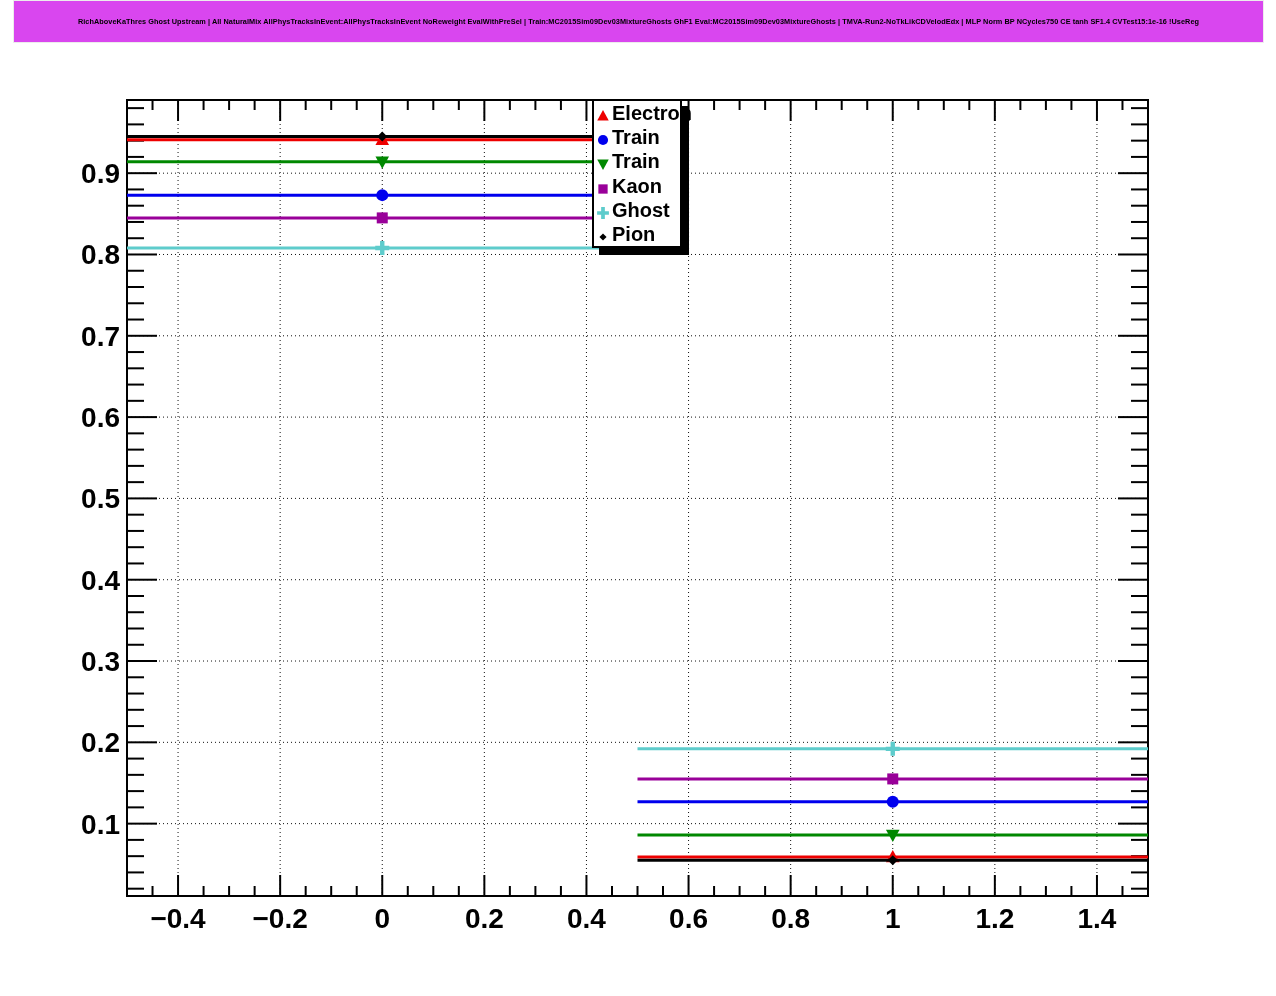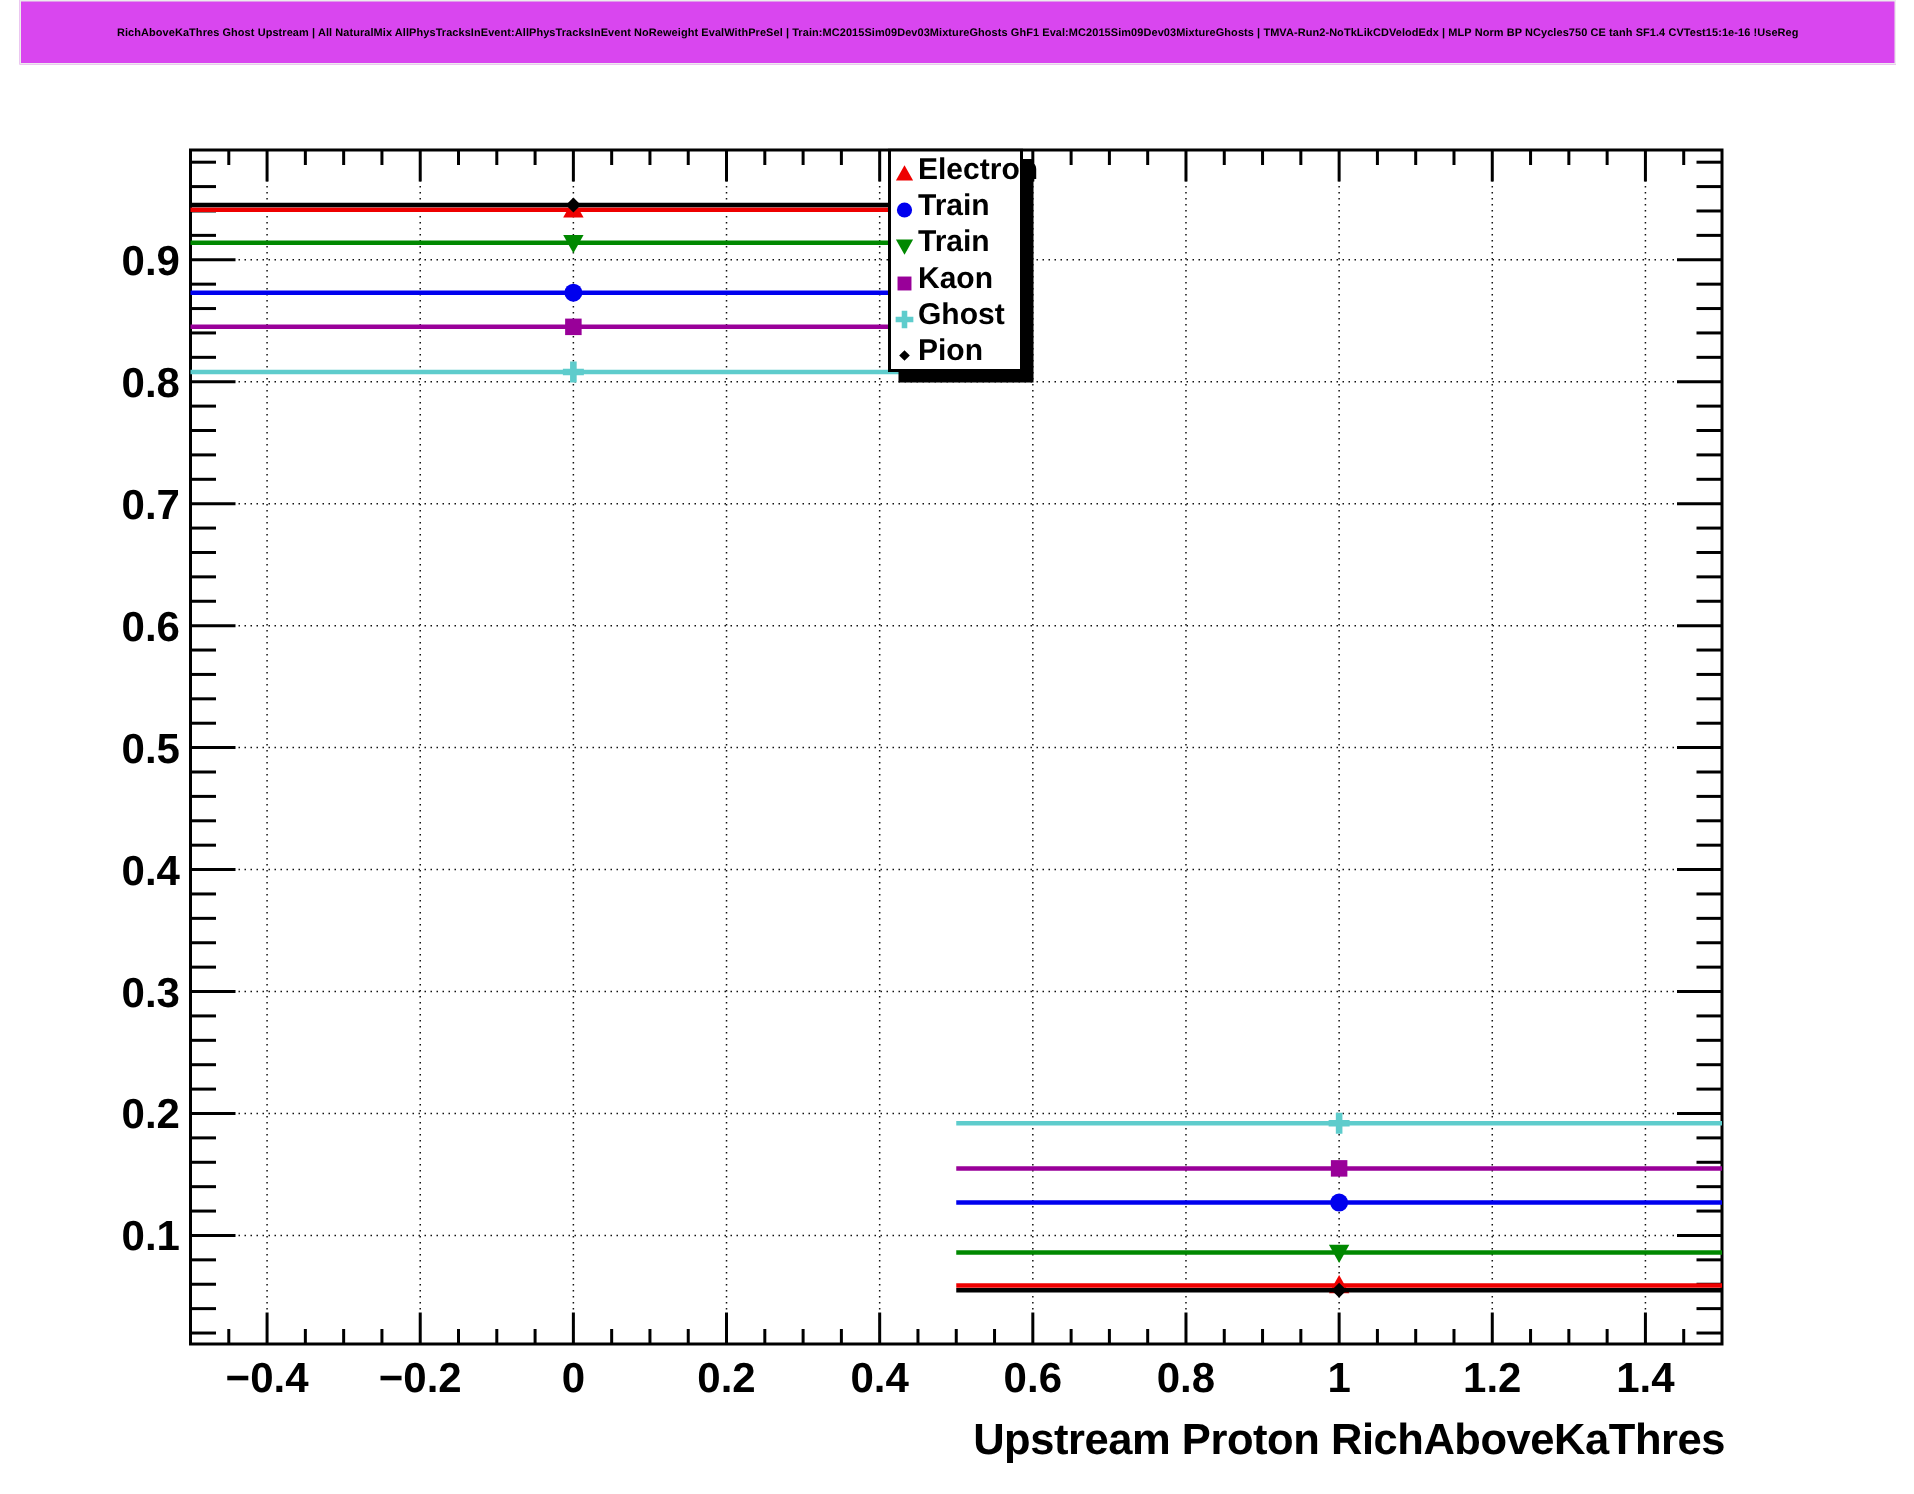--- a/index.html
+++ b/index.html
@@ -331,14 +331,13 @@
         <span>Ghost</span>
       </div>
       <div class="legend-row">
         <svg width="16" height="18" viewBox="-9 -9 18 18">
           <path fill="#000000" stroke="none" d="M 0 -4 L 4 0 L 0 4 L -4 0 Z"></path>
         </svg>
         <span>Pion</span>
       </div>
     </div>
 
-  <div id="x-title">Upstream Proton RichAboveKaThres</div>
 </div>
 
 </body></html>

